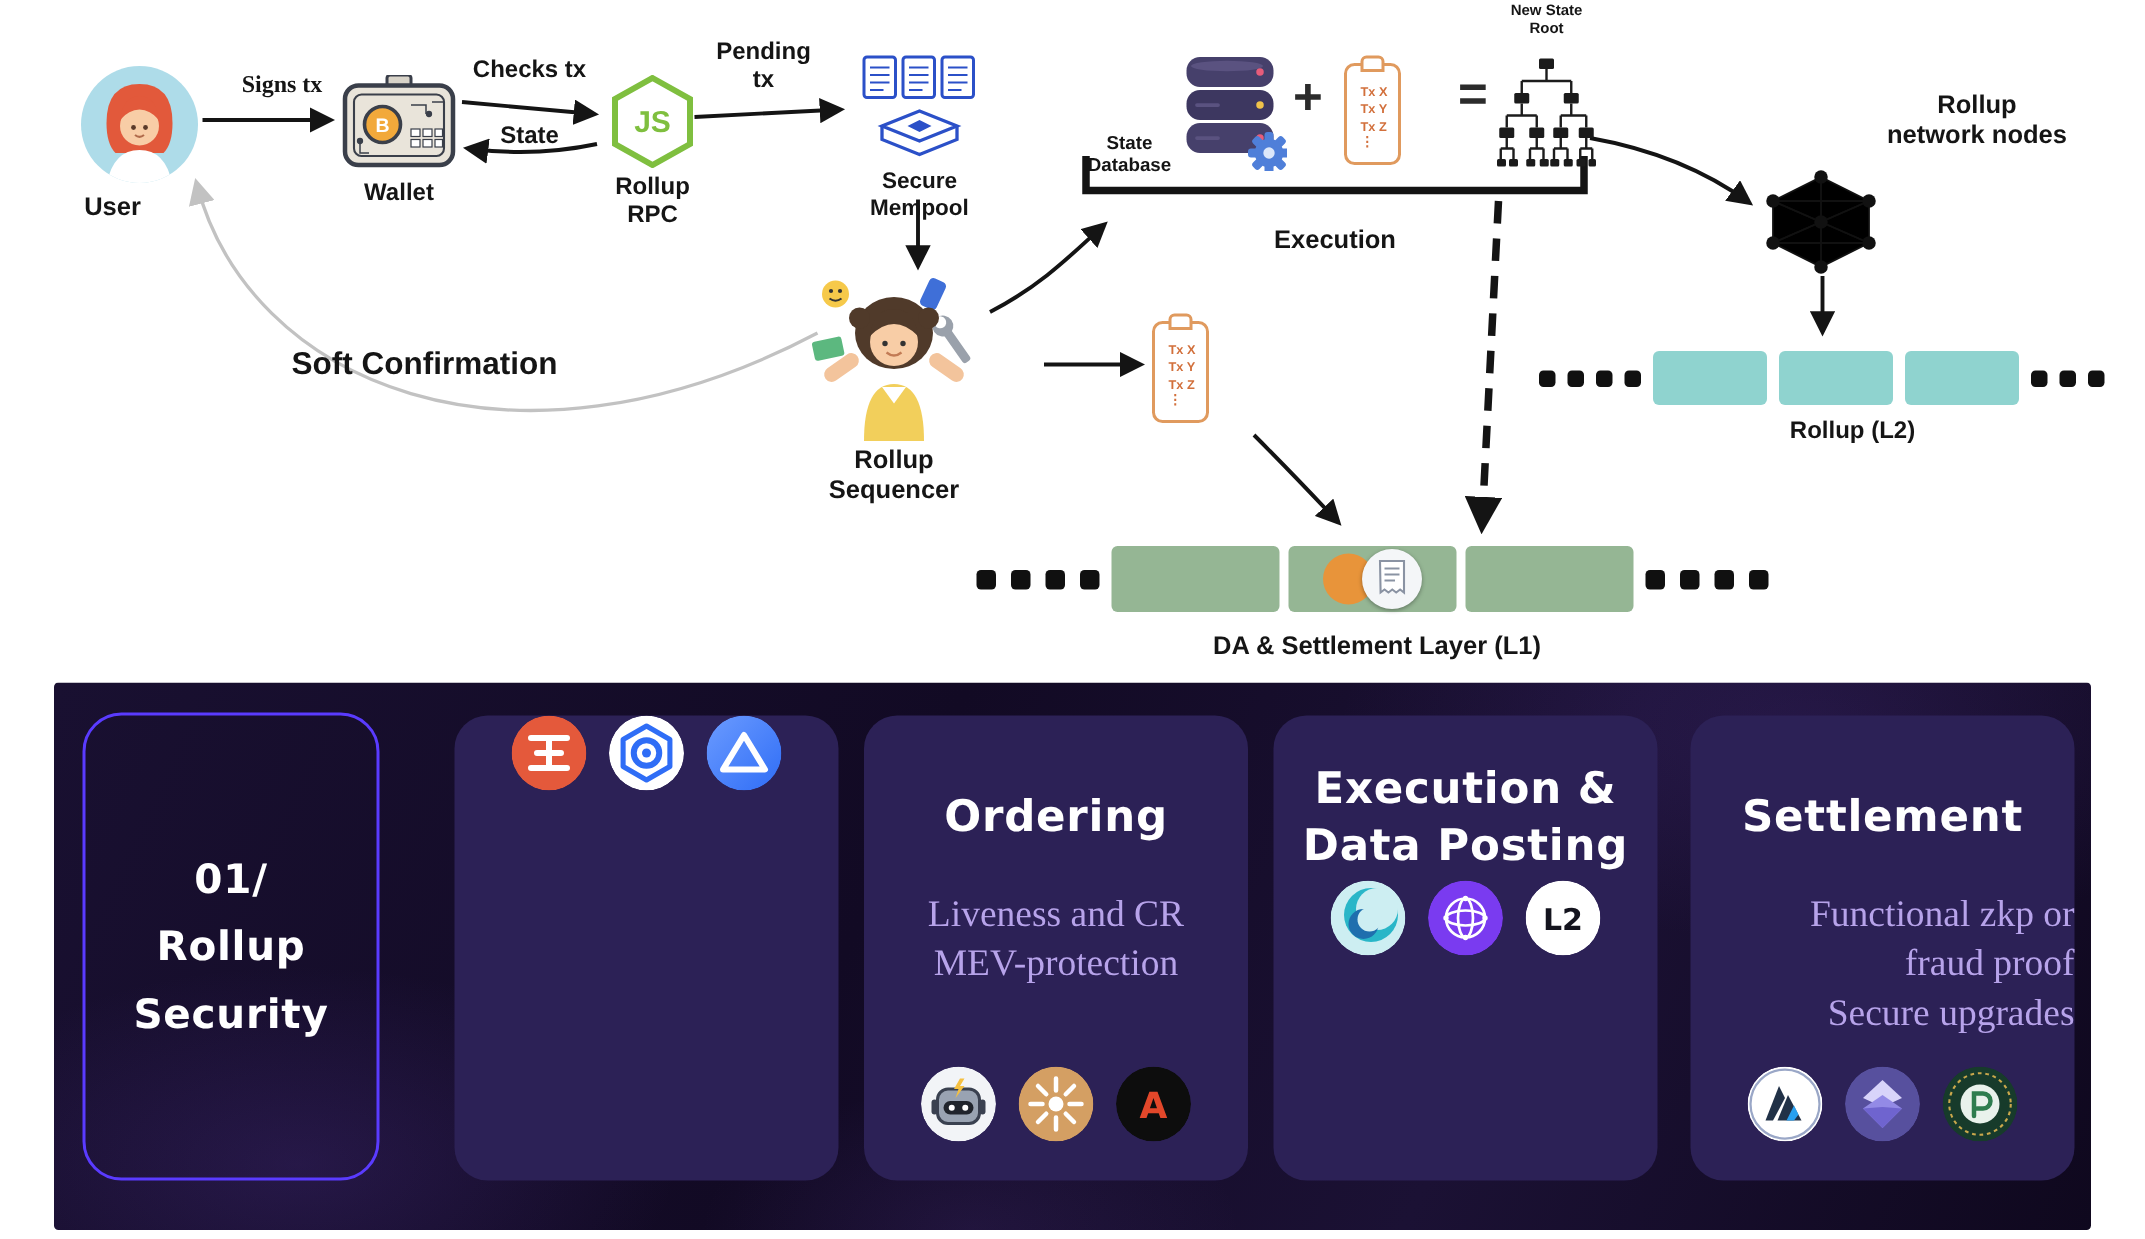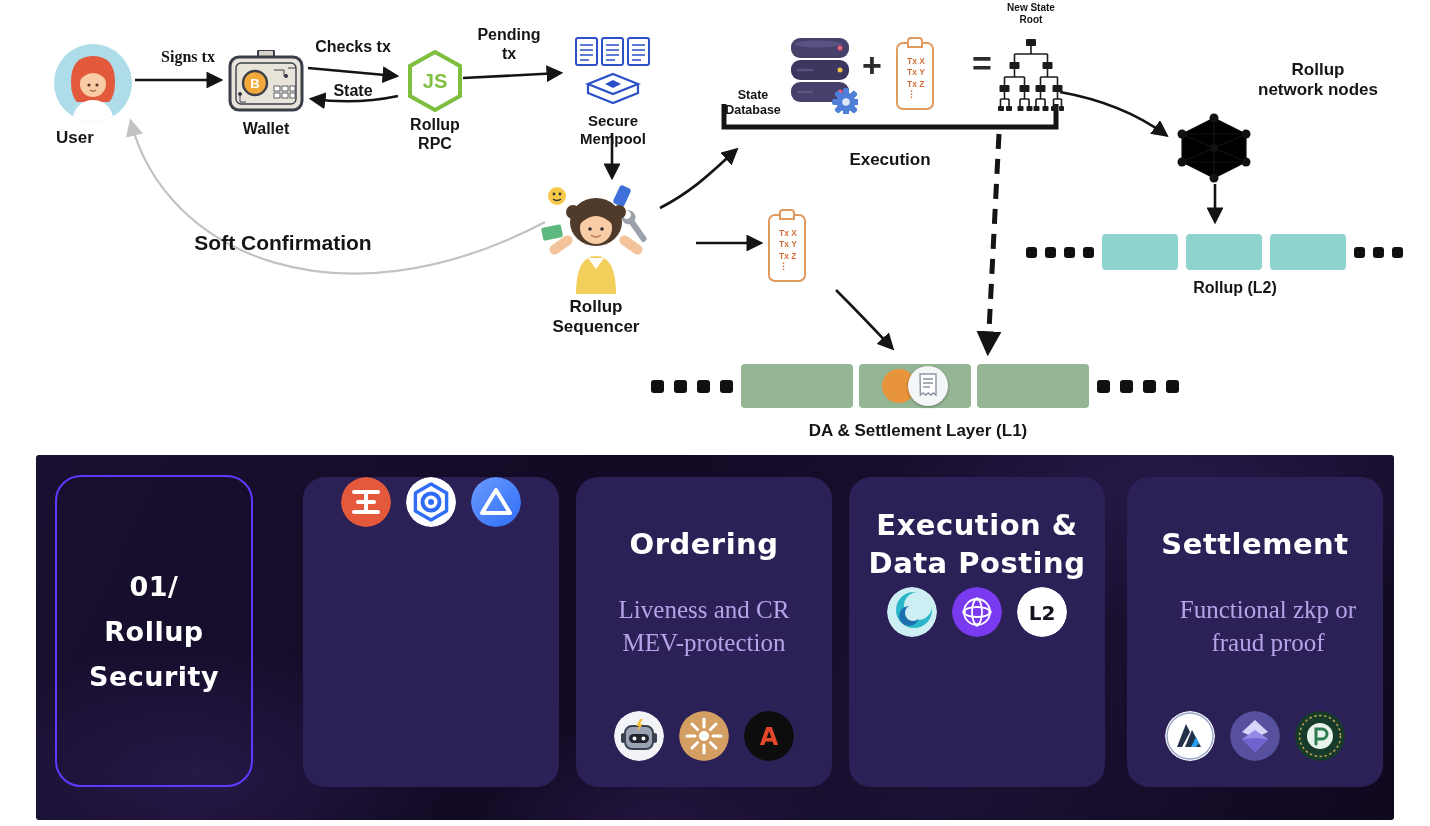--- a/index.html
+++ b/index.html
@@ -48,21 +48,21 @@
   .card{position:absolute;top:22px;width:256px;height:310px;background:#2c2156;border-radius:22px;
      display:flex;flex-direction:column;align-items:center;box-sizing:border-box;}
   .card .titlebox{margin-top:26px;min-height:84px;display:flex;flex-direction:column;align-items:center;
      justify-content:center;}
   .card .title-line{color:#ffffff;font-size:29px;font-weight:bold;letter-spacing:.5px;line-height:1.3;
      font-family:"DejaVu Sans",sans-serif;text-align:center;}
   .card .descbox{flex:1 1 auto;display:flex;flex-direction:column;justify-content:flex-start;
      margin-top:6px;width:100%;}
   .card .desc-line{color:#b7a3ea;font-size:25px;line-height:1.32;text-align:center;
      font-family:"Liberation Serif",serif;}
-  .card.left-desc .desc-line{text-align:center;padding-left:26px;}
+  .card.left-desc .desc-line{text-align:right;padding-left:26px;}
   .card .iconrow{display:flex;gap:15px;margin-bottom:26px;}
   .badge{width:50px;height:50px;border-radius:50%;overflow:hidden;flex:0 0 auto;}
   .badge svg{display:block;}
 </style>
 </head>
 <body>
 
 <div class="stage">
 
   <div class="flow">
@@ -480,20 +480,21 @@
       </div>
     </div>
 
     <div class="card left-desc" style="left:1091px;">
       <div class="titlebox">
         <div class="title-line">Settlement</div>
       </div>
       <div class="descbox">
         <div class="desc-line">Functional zkp or</div>
         <div class="desc-line">fraud proof</div>
+        <div class="desc-line">Secure upgrades</div>
       </div>
       <div class="iconrow">
         <span class="badge">
           <svg width="50" height="50" viewBox="0 0 50 50">
             <circle cx="25" cy="25" r="25" fill="#ffffff"></circle>
             <circle cx="25" cy="25" r="23" fill="none" stroke="#9aa7c7" stroke-width="1.5"></circle>
             <path d="M12 36 L21 13 L25 21 L17 36 Z" fill="#213147"></path>
             <path d="M20 36 L27 19 L36 36 Z" fill="#213147"></path>
             <path d="M26 36 L31 26 L34 32 L31 36 Z" fill="#28a0f0"></path>
           </svg>

